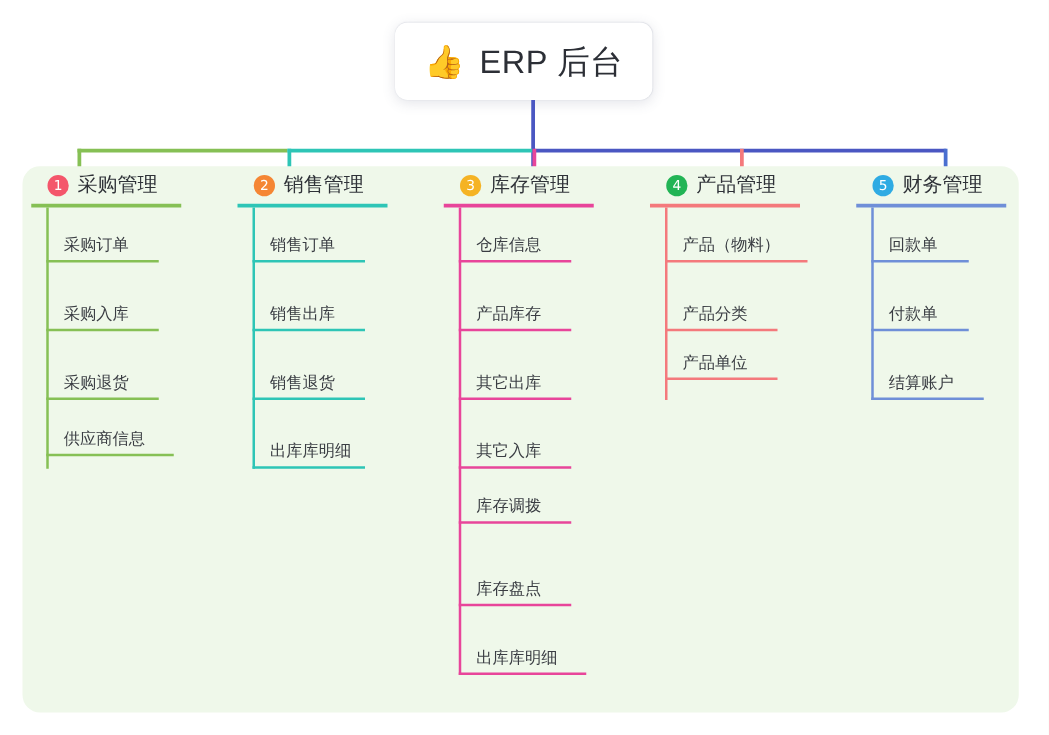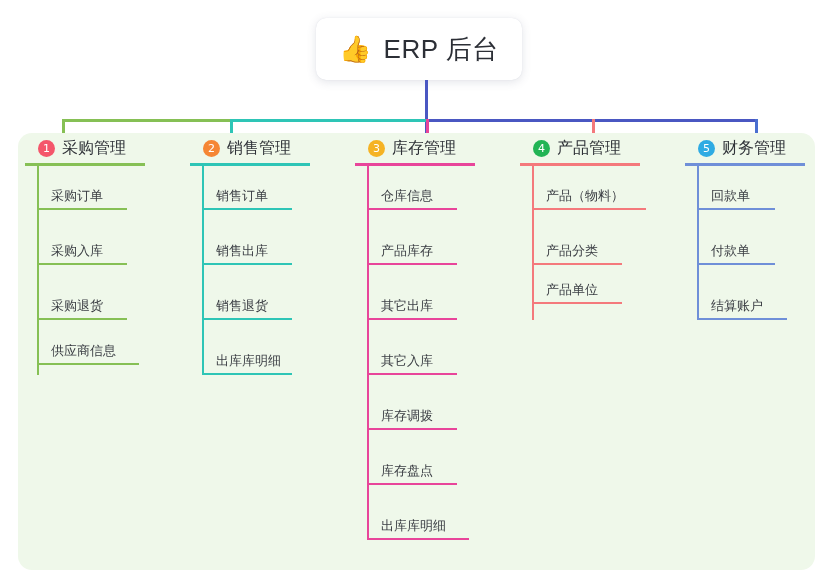--- a/index.html
+++ b/index.html
@@ -144,21 +144,21 @@
             <div class="item-rule" style="width: 90px; background: rgb(232, 69, 154);"></div>
           </div>
           <div class="item" style="top: 155px; width: 90px; height: 32px;">
             <span class="item-label">其它出库</span>
             <div class="item-rule" style="width: 90px; background: rgb(232, 69, 154);"></div>
           </div>
           <div class="item" style="top: 210px; width: 90px; height: 32px;">
             <span class="item-label">其它入库</span>
             <div class="item-rule" style="width: 90px; background: rgb(232, 69, 154);"></div>
           </div>
-          <div class="item" style="top: 265px; width: 90px; height: 32px;">
+          <div class="item" style="top: 254px; width: 90px; height: 32px;">
             <span class="item-label">库存调拨</span>
             <div class="item-rule" style="width: 90px; background: rgb(232, 69, 154);"></div>
           </div>
           <div class="item" style="top: 320px; width: 90px; height: 32px;">
             <span class="item-label">库存盘点</span>
             <div class="item-rule" style="width: 90px; background: rgb(232, 69, 154);"></div>
           </div>
           <div class="item" style="top: 375px; width: 102px; height: 32px;">
             <span class="item-label">出库库明细</span>
             <div class="item-rule" style="width: 102px; background: rgb(232, 69, 154);"></div>

